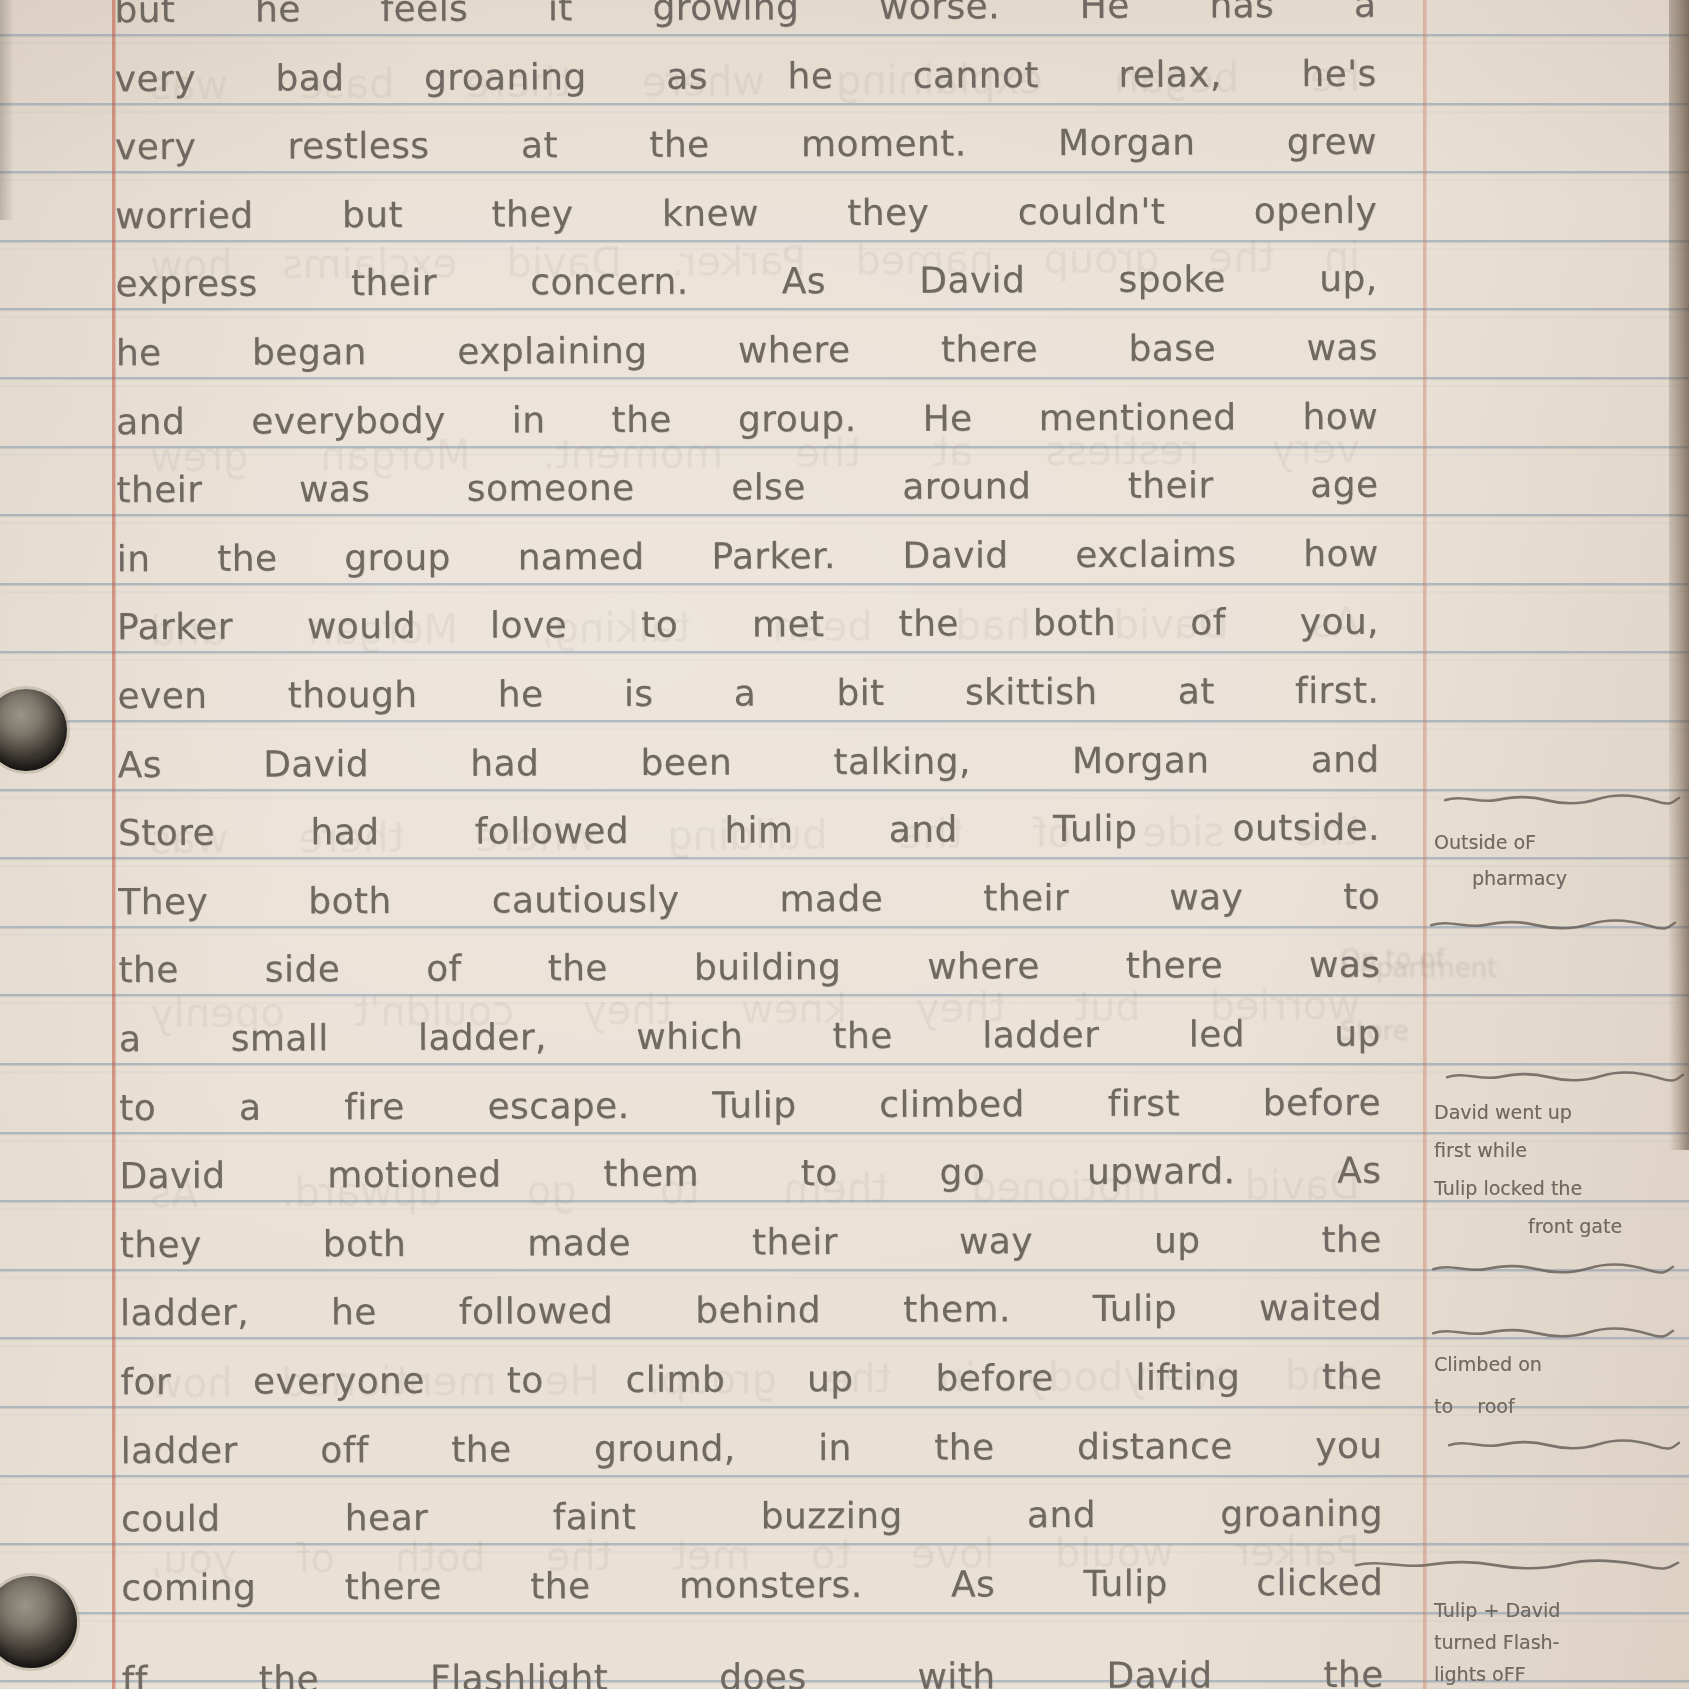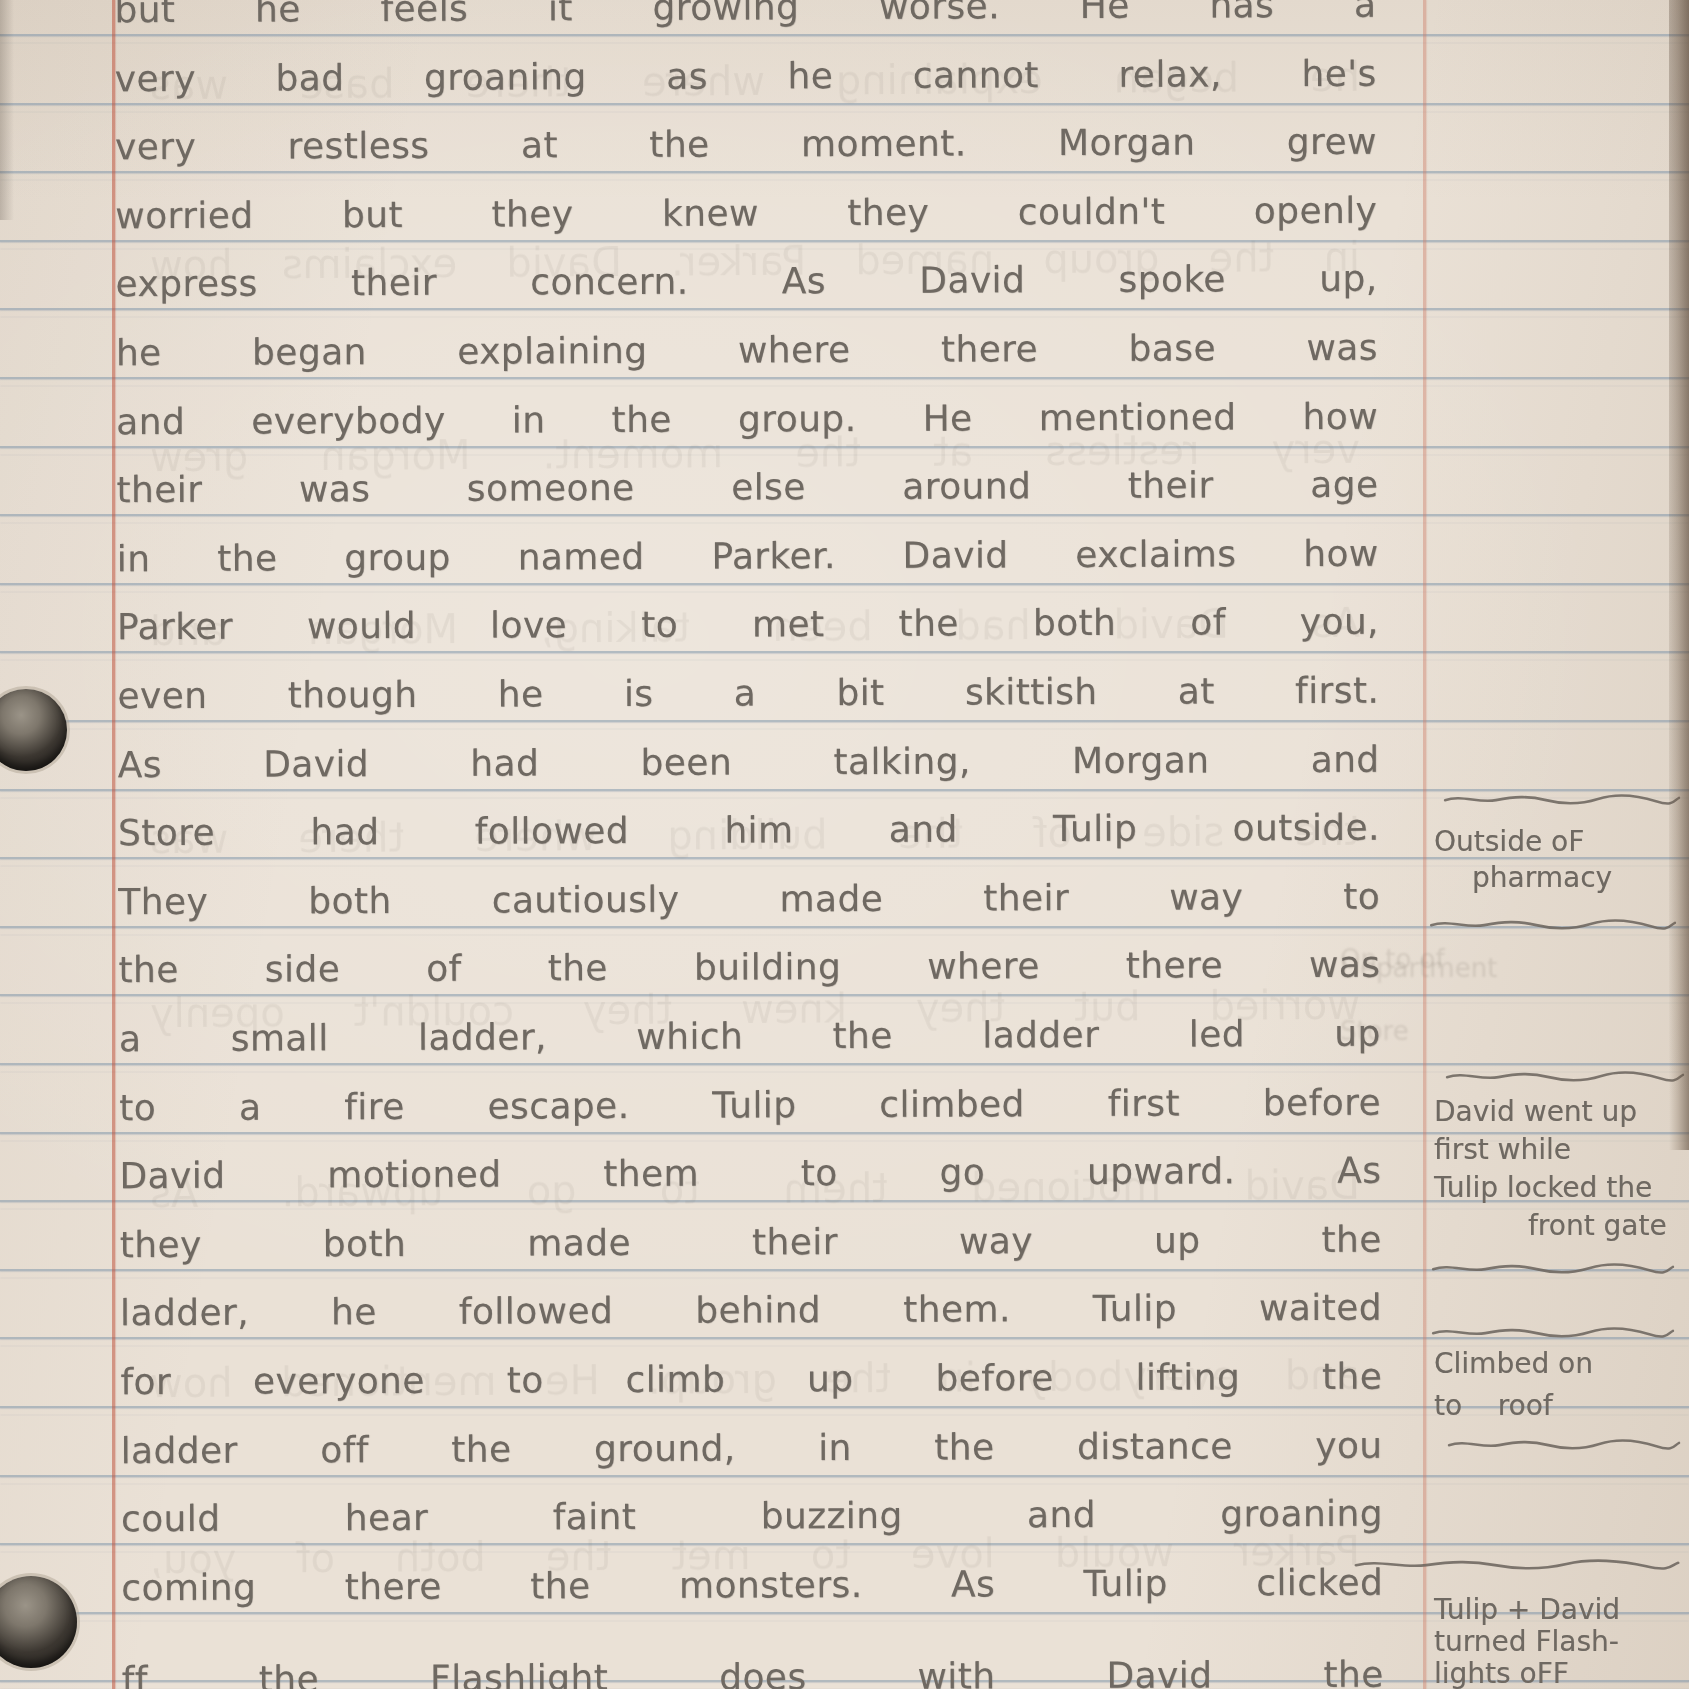--- a/index.html
+++ b/index.html
@@ -32,21 +32,21 @@
   .corner-shade{position:absolute;left:0;top:0;width:14px;height:220px;
     background:linear-gradient(to right, rgba(70,60,50,0.25), rgba(0,0,0,0));}
   #main-text{position:absolute;left:0;top:0;width:100%;height:100%;transform:rotate(-0.25deg);}
   .hand-line{
     position:absolute;left:118px;width:1262px;display:flex;justify-content:space-between;
     font-size:36px;line-height:50px;letter-spacing:0.4px;color:var(--pencil,#6f6962);
     text-shadow:0.4px 0.4px 0.7px rgba(111,105,98,0.45);white-space:nowrap;
   }
   .hand-line span{display:inline-block;}
   .margin-note{
-    position:absolute;font-size:28px;line-height:32px;color:var(--pencil,#6a635b);
+    position:absolute;font-size:19px;line-height:32px;color:var(--pencil,#6a635b);
     text-shadow:0.3px 0.3px 0.6px rgba(106,99,91,0.45);white-space:pre;
   }
   .squiggle{position:absolute;}
   .ghost{
     position:absolute;color:#7b7268;opacity:0.09;font-size:40px;white-space:nowrap;
     transform:scaleX(-1) rotate(0.4deg);filter:blur(0.7px);display:flex;justify-content:space-between;
   }
   .ghost-margin{
     position:absolute;left:1340px;width:300px;color:#8a8075;opacity:0.22;font-size:26px;
     white-space:pre;filter:blur(0.8px);text-align:left;

